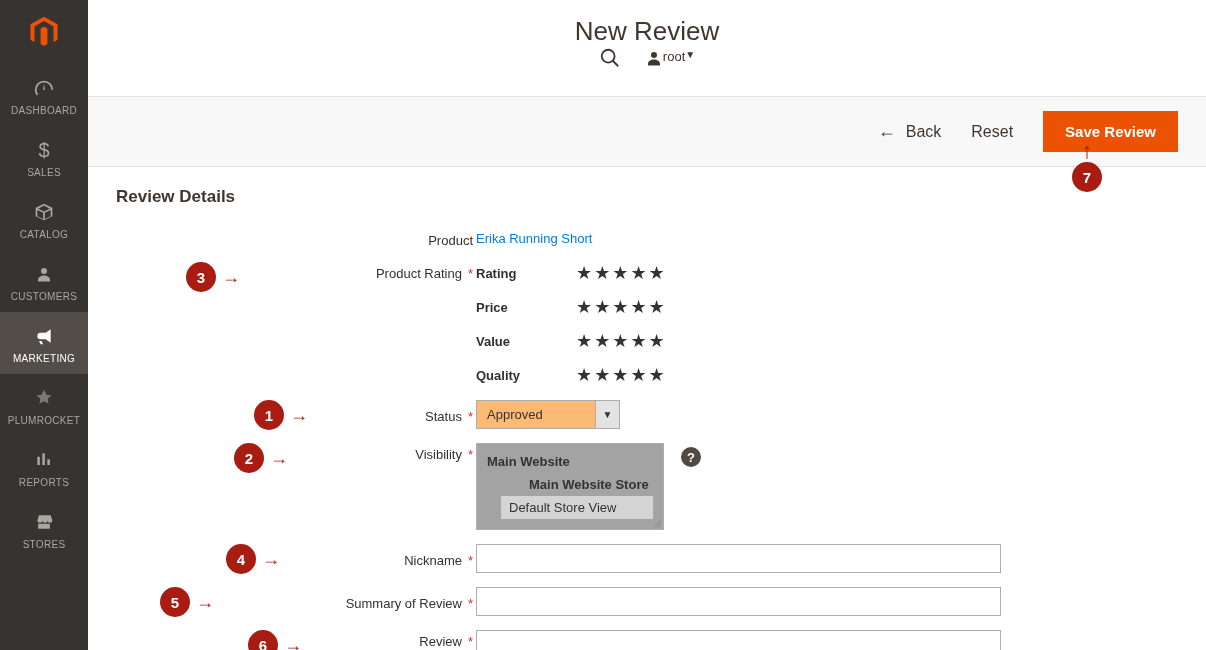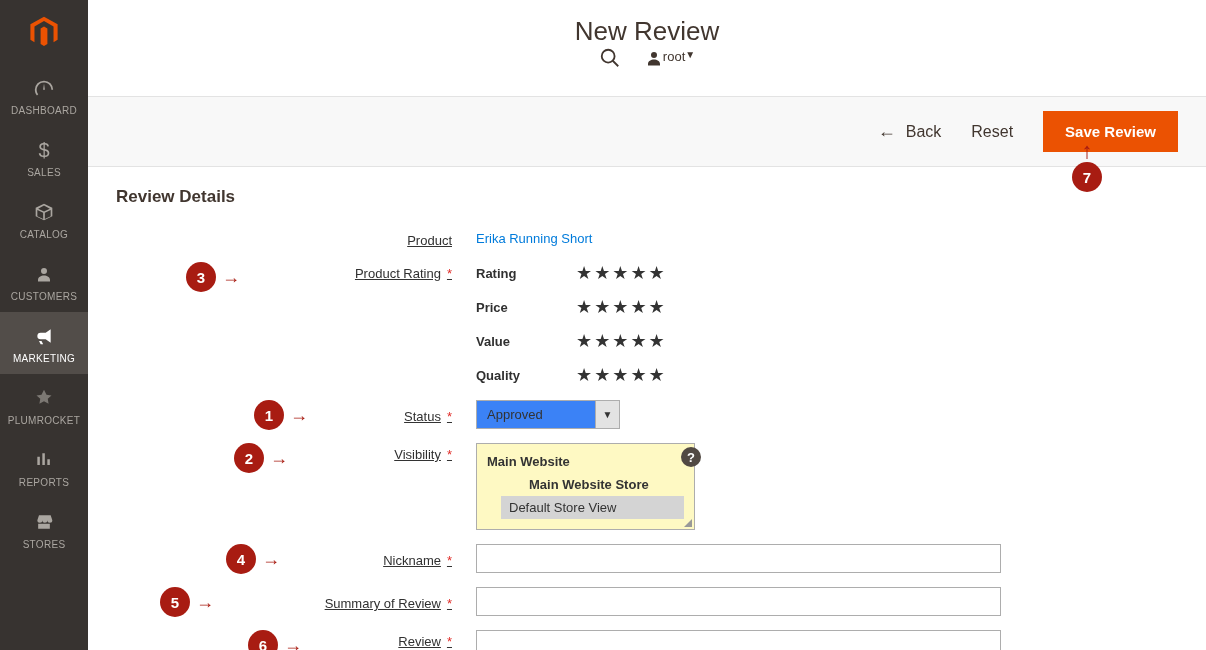--- a/index.html
+++ b/index.html
@@ -29,37 +29,37 @@
     .back-btn { display: flex; align-items: center; gap: 10px; font-size: 16px; color: #41362f; cursor: pointer; }
     .back-arrow { font-size: 18px; }
     .reset-btn { font-size: 16px; color: #41362f; cursor: pointer; }
     .save-btn { background: #eb5202; color: #fff; border: none; padding: 12px 22px; font-size: 15px; cursor: pointer; font-weight: 600; }
     
     .content { padding: 0 28px; }
     .section-title { font-size: 17px; font-weight: 600; color: #41362f; margin-bottom: 22px; }
     
     .form-row { display: flex; align-items: flex-start; margin-bottom: 14px; }
     .form-row.inline { align-items: center; }
-    .form-label-col { width: 360px; text-align: right; padding-right: 24px; display: flex; justify-content: flex-end; align-items: center; gap: 6px; padding-top: 4px; text-decoration: underline; }
+    .form-label-col { width: 360px; text-align: right; padding-right: 3px; display: flex; justify-content: flex-end; align-items: center; gap: 6px; padding-top: 4px; }
     .form-label { color: #303030; }
     .req { color: #e02b27; }
     .form-value-col { flex: 1; position: relative; }
     
     .product-link { color: #007bdb; text-decoration: none; }
     
     .rating-group { display: flex; align-items: center; margin-bottom: 12px; }
     .rating-label { width: 100px; color: #303030; font-weight: bold; }
     .stars { display: flex; gap: 2px; font-size: 18px; color: #333; }
     .star { cursor: pointer; }
     
     .select-wrap { display: flex; }
-    .select-text { border: 1px solid #adadad; padding: 6px 10px; width: 120px; background: #3b82f6; font-size: 13px; }
+    .select-text { border: 1px solid #adadad; padding: 6px 10px; width: 120px; background: #fdba74; font-size: 13px; }
     .select-caret { border: 1px solid #adadad; border-left: none; background: #e3e3e3; width: 24px; display: flex; align-items: center; justify-content: center; font-size: 10px; cursor: pointer; }
     
-    .visibility-box { border: 1px solid #adadad; width: 219px; padding: 10px; background: #fef9c3; position: relative; }
+    .visibility-box { border: 1px solid #adadad; width: 188px; padding: 10px; background: #a3a3a3; position: relative; }
     .vis-main { font-weight: bold; margin-bottom: 8px; }
     .vis-store { font-weight: bold; margin-left: 14px; margin-bottom: 4px; padding-left: 28px; }
     .vis-view { background: #d4d4d4; padding: 4px 8px; margin-left: 14px; cursor: pointer; }
     .vis-resize { position: absolute; right: 2px; bottom: 2px; width: 10px; height: 10px; cursor: nwse-resize; }
     .vis-resize::after { content: ''; position: absolute; right: 0; bottom: 0; width: 0; height: 0; border-left: 8px solid transparent; border-bottom: 8px solid #999; }
     .help-icon { position: absolute; left: 205px; top: 4px; width: 20px; height: 20px; background: #514943; color: #fff; border-radius: 50%; display: flex; align-items: center; justify-content: center; font-size: 13px; font-weight: bold; cursor: pointer; }
     
     .text-input { border: 1px solid #adadad; width: 525px; padding: 6px 8px; font-size: 13px; font-family: inherit; }
     .textarea { border: 1px solid #adadad; width: 525px; height: 36px; padding: 6px 8px; resize: both; font-family: inherit; font-size: 13px; }
     

